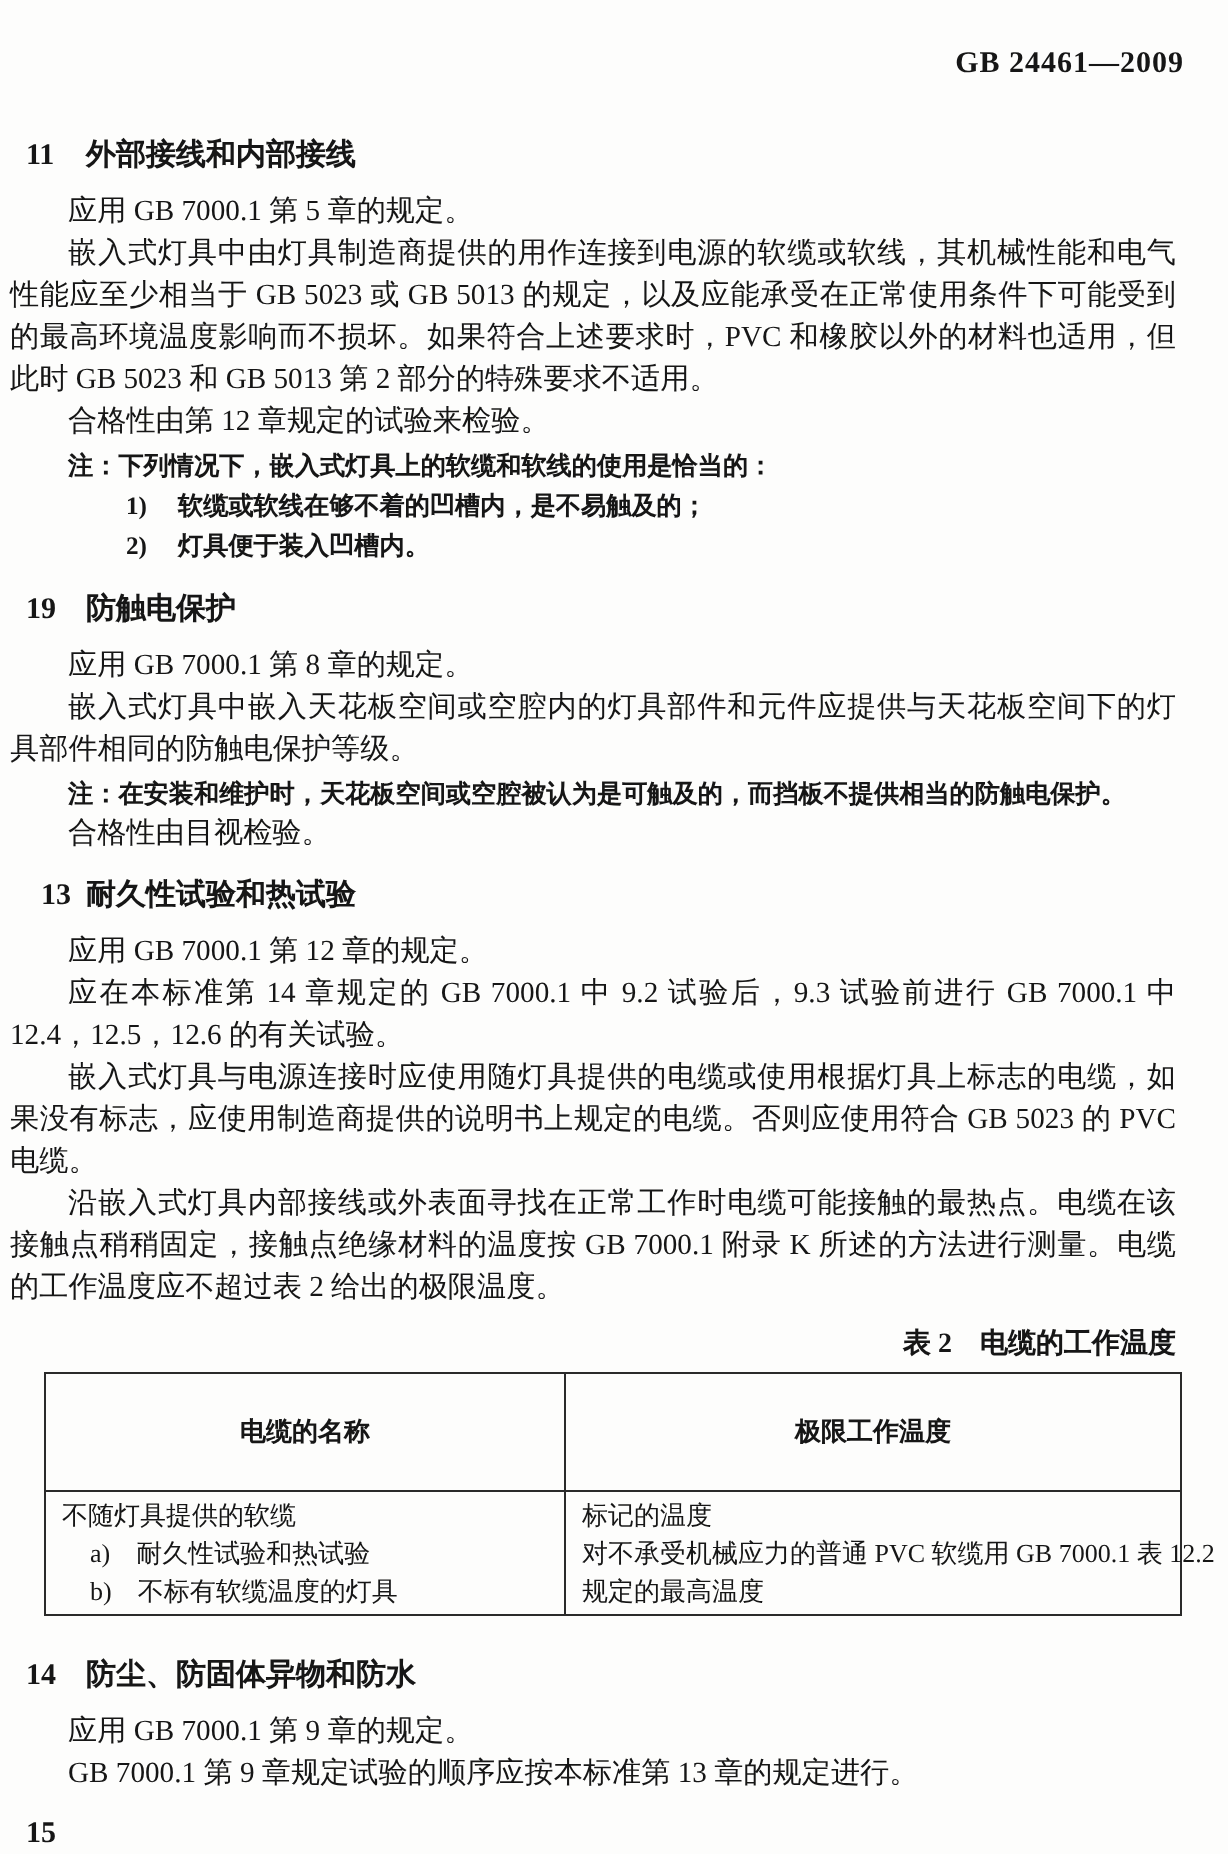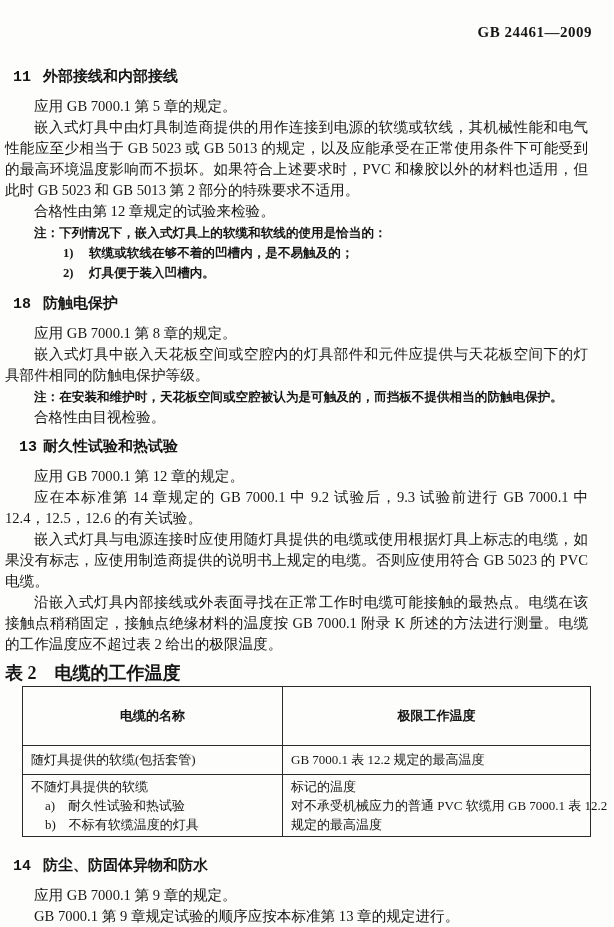--- a/index.html
+++ b/index.html
@@ -20,21 +20,20 @@
     letter-spacing:.5px;
     height:16px;line-height:16px;
   }
   .content{margin:0 26px 0 5px;}
   .h{
     display:flex;
     font-weight:700;
     font-size:15px;
     line-height:20px;
     margin-left:8px;
-    font-family:Liberation Mono, monospace;
   }
   .h .num{width:30px;flex:0 0 30px;}
   .h11{margin-top:28px;}
   .h12{margin-top:12px;}
   .h13{margin-top:10px;text-align:center;}
   .h14{margin-top:20px;}
   .h15{margin-top:9px;flex-direction:column;}
   p.body{
     margin:0;
     font-size:14.6px;
@@ -53,23 +52,23 @@
   .note-item{
     display:flex;
     font-size:12.6px;
     line-height:20px;
     margin-left:58px;
     font-weight:600;
   }
   .note-item .marker{flex:0 0 26px;}
   .tbl-caption{
     margin-top:9px;
-    text-align:left;
+    text-align:right;
     font-weight:700;
-    font-size:18px;
+    font-size:14px;
     line-height:18px;
   }
   table.t2{
     border-collapse:collapse;
     margin:4px 0 0 17px;
     width:568px;
     table-layout:fixed;
   }
   table.t2 th, table.t2 td{
     border:1.5px solid #2a2a2a;
@@ -113,21 +112,21 @@
     <div class="note-item">
       <span class="marker">1)</span>
       <span>软缆或软线在够不着的凹槽内，是不易触及的；</span>
     </div>
     <div class="note-item">
       <span class="marker">2)</span>
       <span>灯具便于装入凹槽内。</span>
     </div>
 
     <div class="h h12">
-      <span class="num">18</span>
+      <span class="num">19</span>
       <span>防触电保护</span>
     </div>
     <p class="body first">应用 GB 7000.1 第 8 章的规定。</p>
     <p class="body">嵌入式灯具中嵌入天花板空间或空腔内的灯具部件和元件应提供与天花板空间下的灯具部件相同的防触电保护等级。</p>
     <div class="note">
       <span>注：</span><span>在安装和维护时，天花板空间或空腔被认为是可触及的，而挡板不提供相当的防触电保护。</span>
     </div>
     <p class="body">合格性由目视检验。</p>
 
     <div class="h h13">
@@ -146,24 +145,20 @@
           <col class="c1">
           <col class="c2">
         </colgroup>
       <thead>
         <tr>
           <th>电缆的名称</th>
           <th>极限工作温度</th>
         </tr>
       </thead>
       <tbody>
-        <tr class="row1">
-          <td>随灯具提供的软缆(包括套管)</td>
-          <td>GB 7000.1 表 12.2 规定的最高温度</td>
-        </tr>
         <tr>
           <td>
             <div class="line">不随灯具提供的软缆</div>
             <div class="line sub">a)　耐久性试验和热试验</div>
             <div class="line sub">b)　不标有软缆温度的灯具</div>
           </td>
           <td>
             <div class="line">标记的温度</div>
             <div class="line">对不承受机械应力的普通 PVC 软缆用 GB 7000.1 表 12.2</div>
             <div class="line">规定的最高温度</div>

